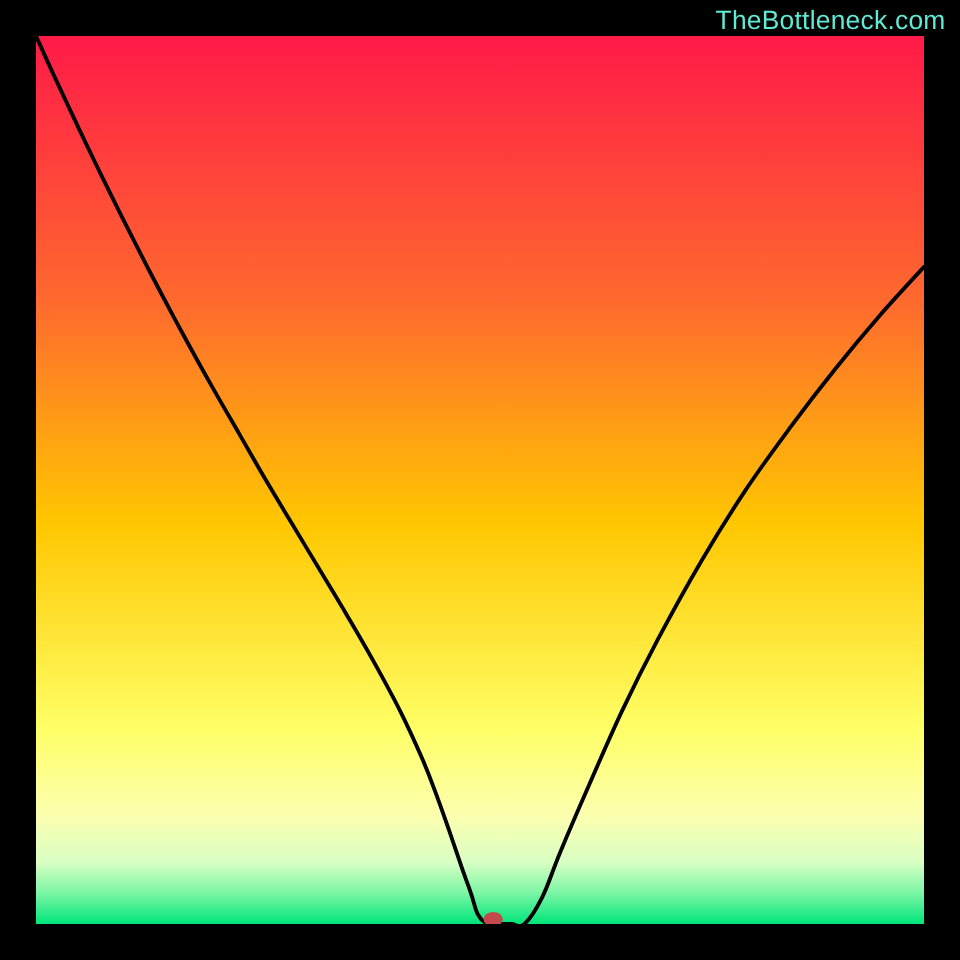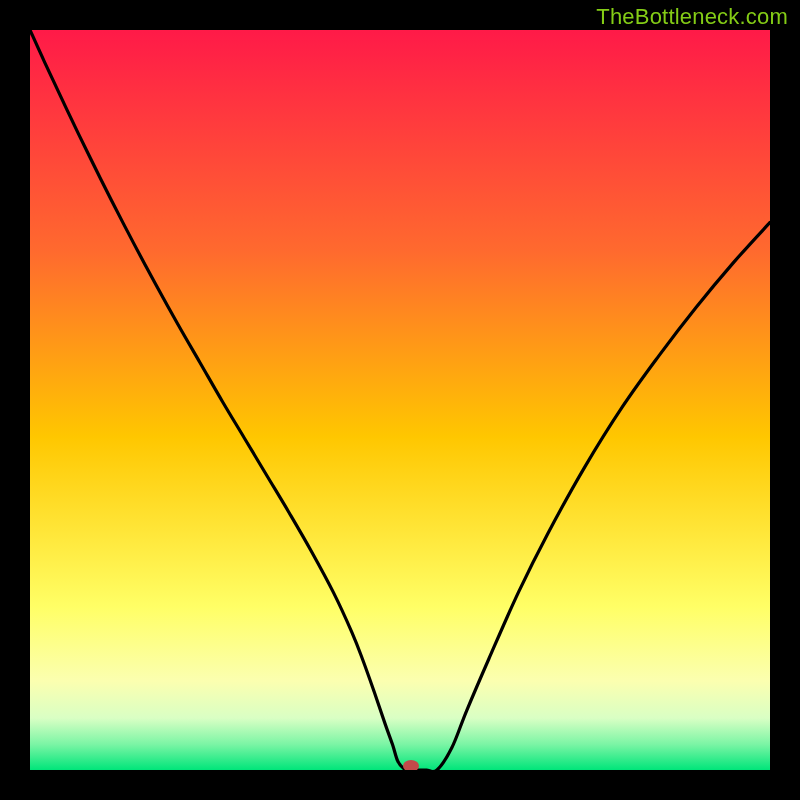--- a/index.html
+++ b/index.html
@@ -43,21 +43,21 @@
   }
   .marker {
     position: absolute;
     border-radius: 50%;
   }
   .watermark {
     position: absolute;
     top: 4px;
     right: 12px;
     font-size: 22px;
-    color: #84cc16;
+    color: #5eead4;
     font-weight: 500;
     letter-spacing: 0.2px;
   }
 </style>
 </head>
 <body>
 
 <div class="frame">
 
   <div class="plot-area">

